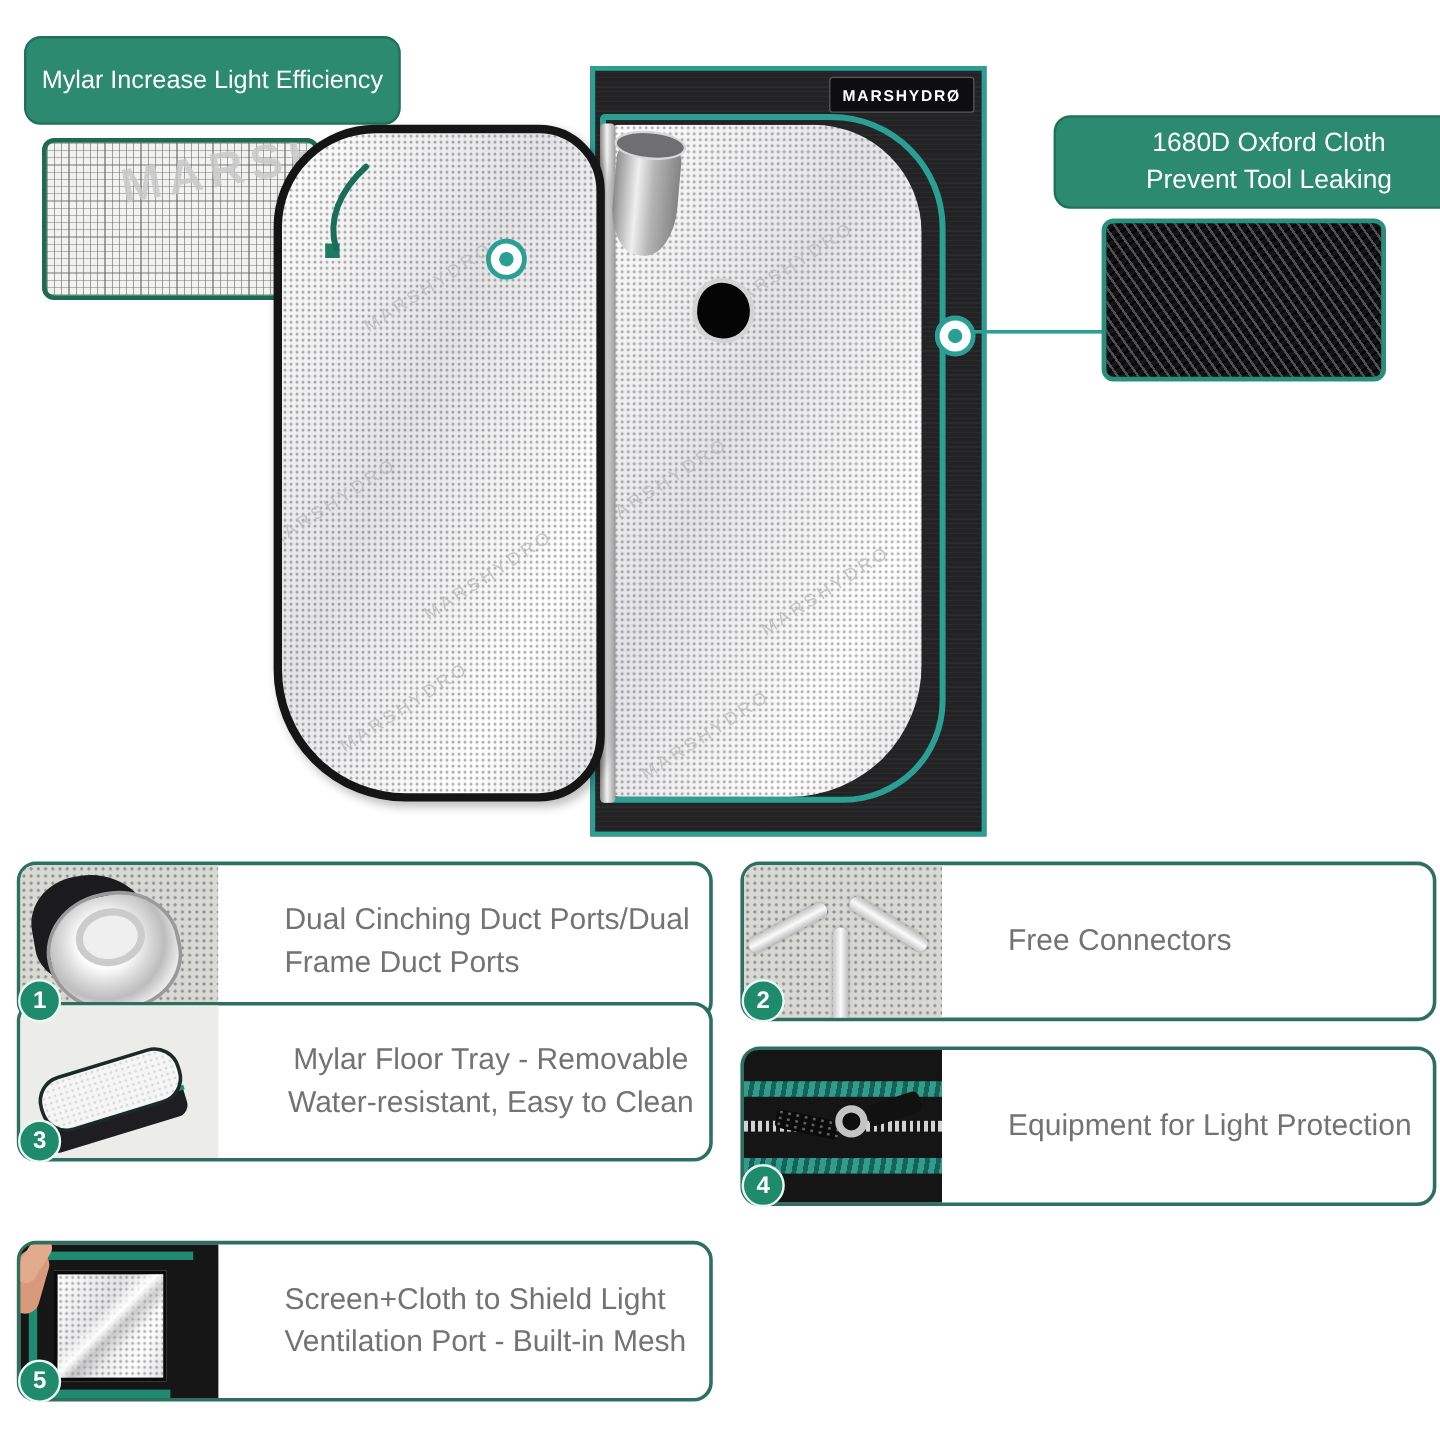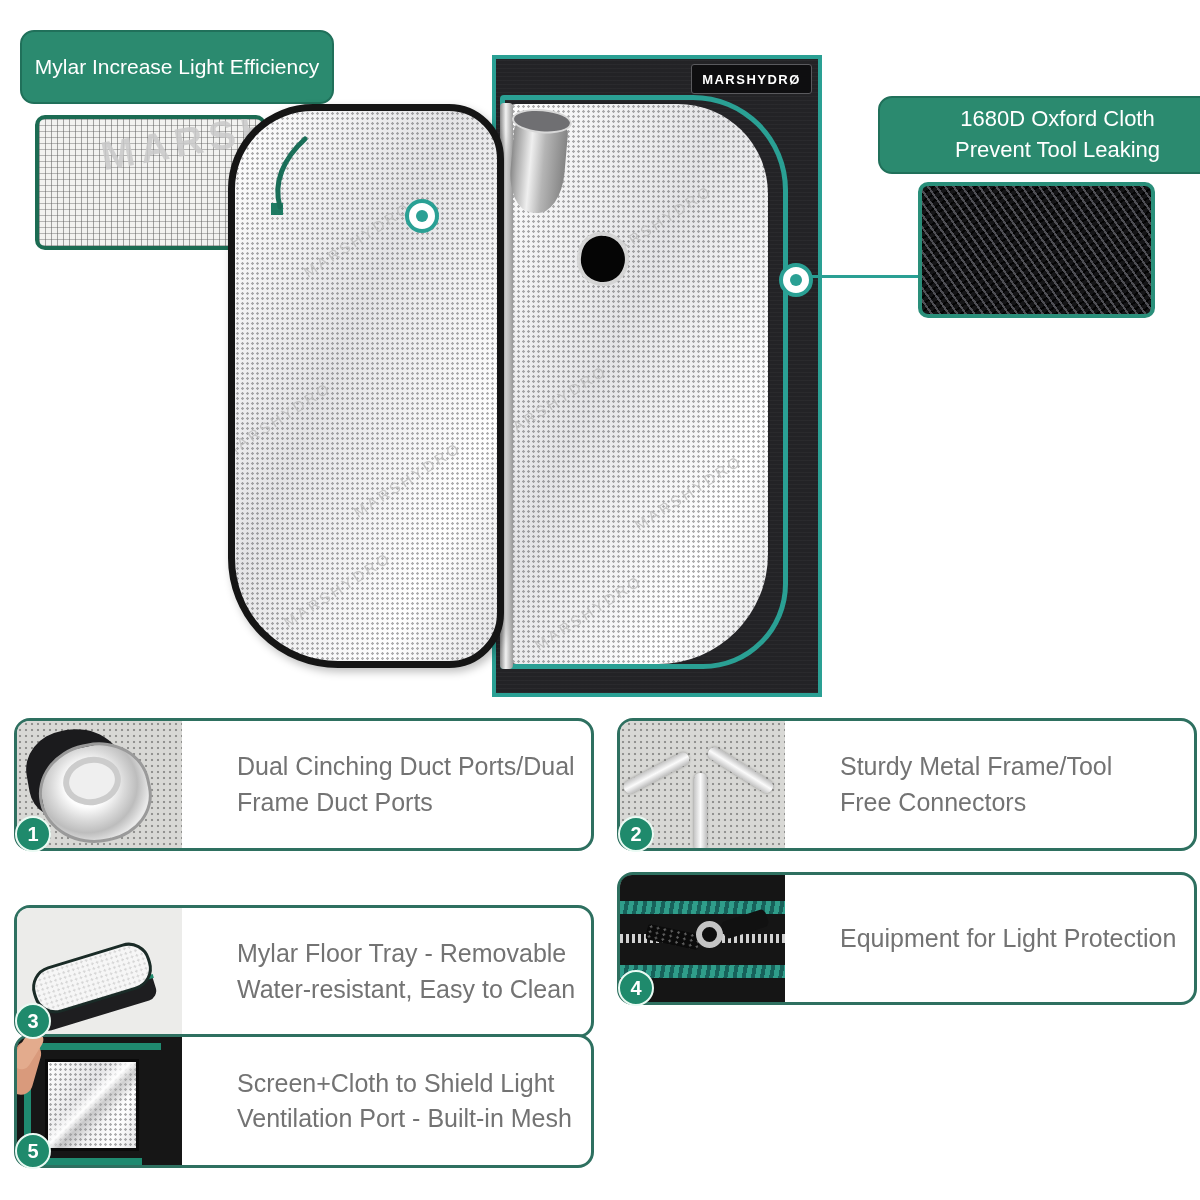--- a/index.html
+++ b/index.html
@@ -83,21 +83,21 @@
   .card{position:absolute;width:580px;height:133px;background:#fff;border:3px solid #2e7060;
         border-radius:16px;box-sizing:border-box;}
   .card .photo{position:absolute;left:0;top:0;bottom:0;width:165px;border-radius:12px 0 0 12px;
         overflow:hidden;}
   .card .cap{position:absolute;left:220px;right:10px;top:0;bottom:0;display:flex;
         flex-direction:column;justify-content:center;font-size:25px;color:#737373;line-height:1.42;}
   .num{position:absolute;left:-2px;bottom:-4px;width:32px;height:32px;border-radius:50%;
        background:#1f8a6c;border:2px solid #eafaf3;color:#fff;font-size:20px;font-weight:bold;
        display:flex;align-items:center;justify-content:center;z-index:3;}
   .c1{left:14px;top:718px;} .c2{left:617px;top:718px;}
-  .c3{left:14px;top:905px;} .c4{left:617px;top:872px;}
+  .c3{left:14px;top:835px;text-align:center;} .c4{left:617px;top:872px;}
   .c5{left:14px;top:1034px;height:134px;} .c6{left:617px;top:1034px;height:134px;}
   
   .abs{position:absolute;}
   .duct-dark{left:10px;top:8px;width:98px;height:88px;border-radius:45% 55% 50% 40%;
         background:#1b1b1d;transform:rotate(-10deg);}
   .duct-ringart{left:22px;top:22px;width:112px;height:100px;border-radius:50% 50% 46% 54%;
         background:radial-gradient(ellipse at 45% 40%, #fdfdfd 28%, #d9d9d9 45%, #bdbdbd 60%, #e9e9e9 75%);
         border:3px solid #9a9a9a;box-sizing:border-box;transform:rotate(-12deg);}
   .duct-ringhole{left:46px;top:36px;width:58px;height:48px;border-radius:50%;
         background:#efefef;border:6px solid #cccccc;box-sizing:border-box;transform:rotate(-10deg);}
@@ -203,21 +203,20 @@
     <div class="num">1</div>
   </div>
 
   <div class="card c2">
     <div class="photo mesh">
       <div class="abs bar" style="left:74px;top:52px;height:78px;"></div>
       <div class="abs bar" style="left:30px;top:16px;height:72px;transform:rotate(62deg);"></div>
       <div class="abs bar" style="left:114px;top:12px;height:74px;transform:rotate(-58deg);"></div>
     </div>
     <div class="cap">
-      <span>Sturdy Metal Frame/Tool</span>
       <span>Free Connectors</span>
     </div>
     <div class="num">2</div>
   </div>
 
   <div class="card c3">
     <div class="photo" style="background:#ececea;">
       <div class="abs tray-side"></div>
       <div class="abs tray-rim"></div>
       <div class="abs tray-top"></div>

